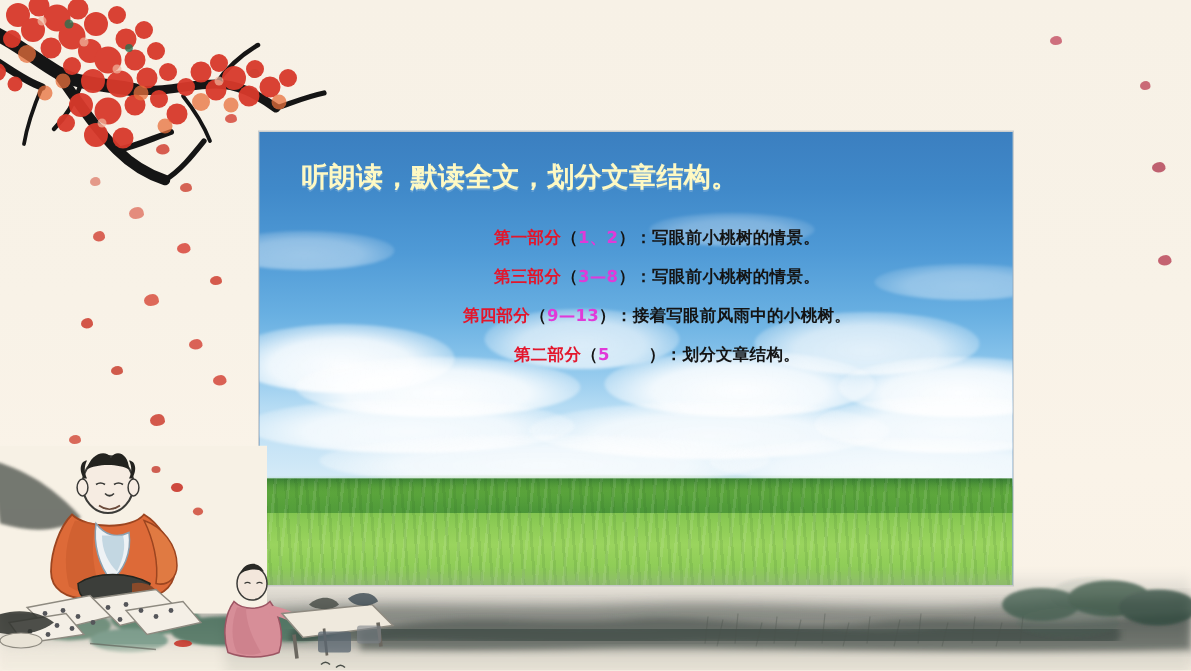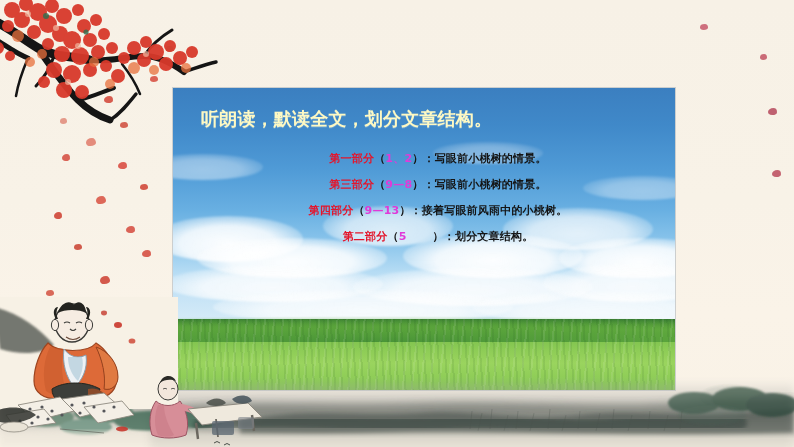--- a/index.html
+++ b/index.html
@@ -265,21 +265,21 @@
     </div>
 
     <div class="txtlayer">
       <div class="line title">听朗读，默读全文，划分文章结构。</div>
 
       <div class="line item">
         <span class="part">第一部分</span><span class="paren">（</span><span class="num">1、2</span><span class="paren">）</span><span class="rest">：</span><span class="rest">写眼前小桃树的情景。</span>
       </div>
 
       <div class="line item">
-        <span class="part">第三部分</span><span class="paren">（</span><span class="num">9—8</span><span class="paren">）</span><span class="rest">：</span><span class="rest">写眼前小桃树的情景。</span>
+        <span class="part">第三部分</span><span class="paren">（</span><span class="num">3—8</span><span class="paren">）</span><span class="rest">：</span><span class="rest">写眼前小桃树的情景。</span>
       </div>
 
       <div class="line item">
         <span class="part">第四部分</span><span class="paren">（</span><span class="num">9—13</span><span class="paren">）</span><span class="rest">：</span><span class="rest">接着写眼前风雨中的小桃树。</span>
       </div>
 
       <div class="line item">
         <span class="part">第二部分</span><span class="paren">（</span><span class="num">5</span><span class="blank"></span><span class="paren">）</span><span class="rest">：</span><span class="rest">划分文章结构。</span>
       </div>
     </div>

